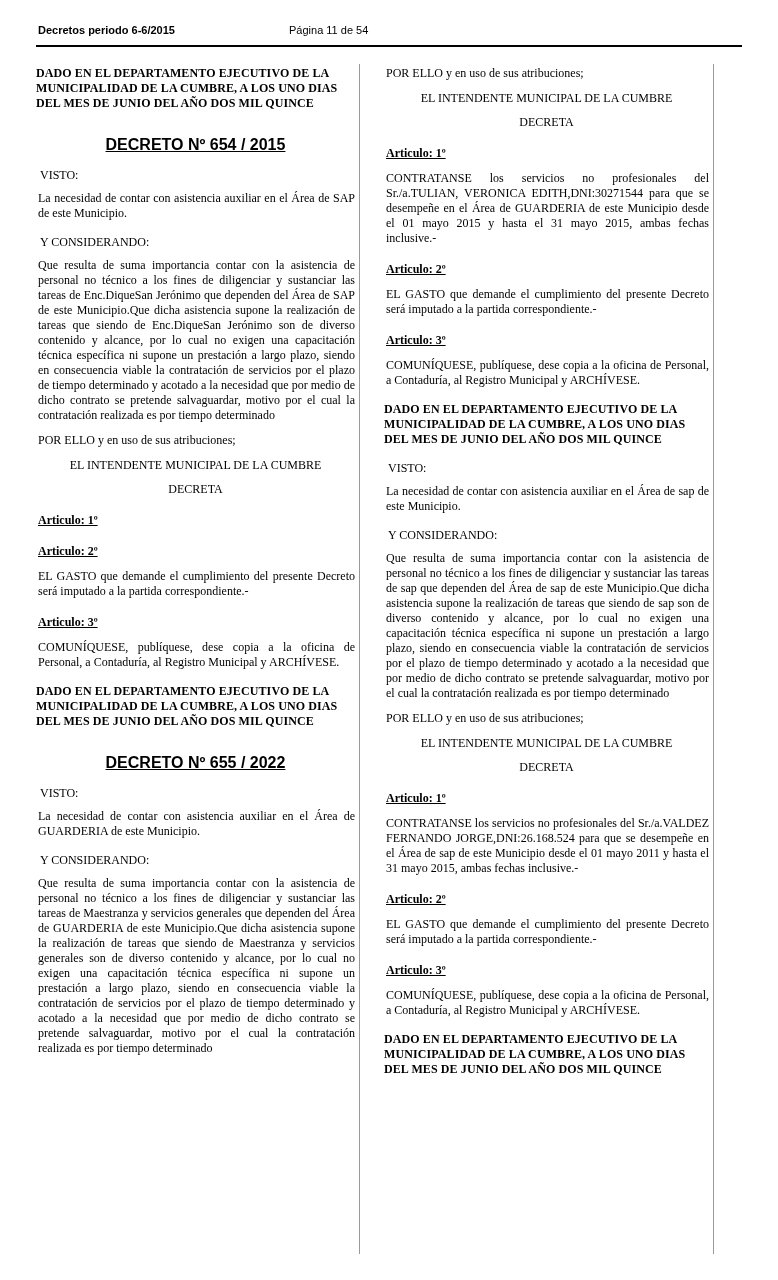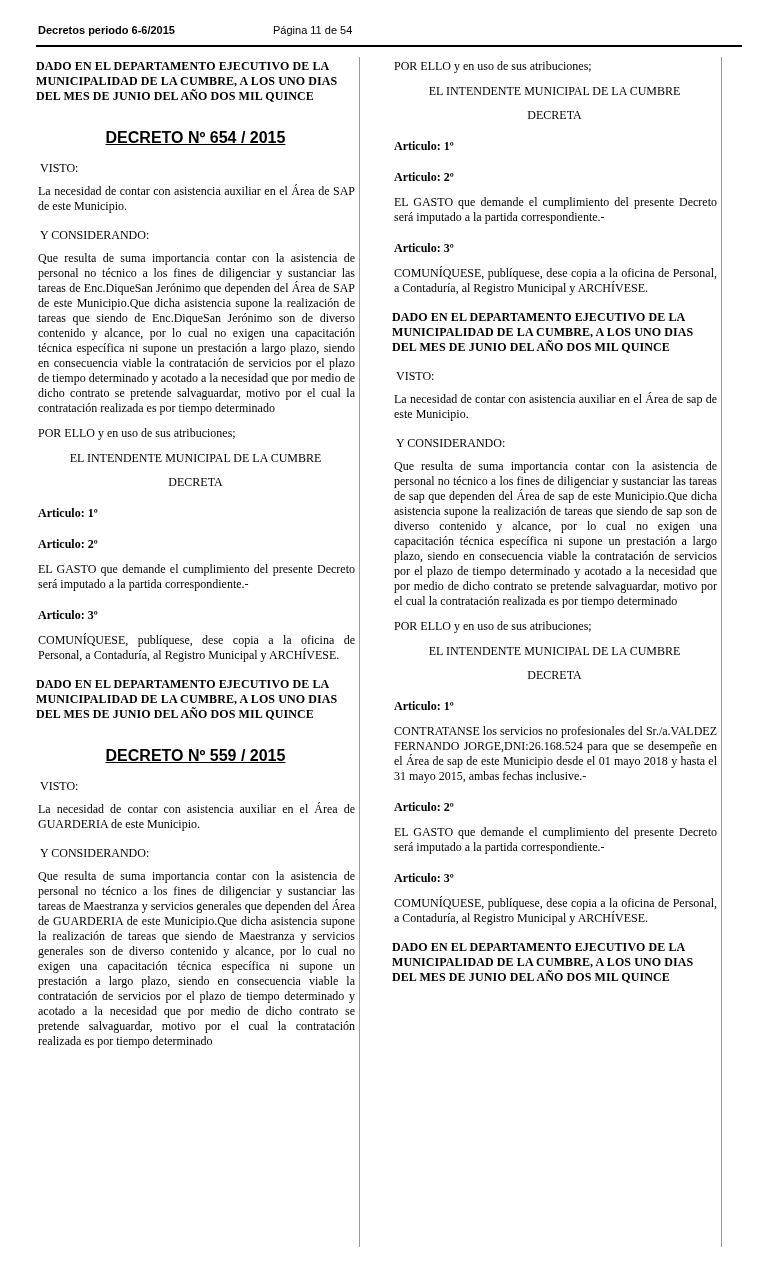--- a/index.html
+++ b/index.html
@@ -18,30 +18,30 @@
     padding: 22px 36px 0 36px;
     background: #fff;
   }
   .header {
     position: relative;
     height: 18px;
     font-family: "Liberation Sans", sans-serif;
     font-size: 11px;
   }
   .header .h-left { position: absolute; left: 2px; top: 2px; font-weight: bold; }
-  .header .h-right { position: absolute; left: 237px; top: 2px; }
+  .header .h-right { position: absolute; left: 253px; top: 2px; }
   .rule {
     border-top: 2px solid #000;
     margin-top: 5px;
     width: 706px;
   }
   .columns {
     display: flex;
-    gap: 32px;
-    margin-top: 10px;
+    gap: 24px;
+    margin-top: 17px;
     align-items: center;
   }
   .col {
     border-right: 1px solid #9a9a9a;
     padding-right: 4px;
     min-height: 1190px;
   }
   .col-left { width: 324px; }
   .col-right { width: 330px; }
 
@@ -65,20 +65,21 @@
     font-weight: normal;
     margin: 14px 0 8px 0;
     padding-left: 4px;
   }
   .center {
     text-align: center;
     margin: 0 0 9px 0;
   }
   .article {
     font-weight: bold;
+    text-decoration: underline;
     margin: 16px 0 10px 0;
     padding-left: 2px;
   }
   .body {
     text-align: justify;
     margin: 0 0 10px 0;
     padding-left: 2px;
   }
   
   .col .block:first-child { margin-top: 2px; }
@@ -102,45 +103,46 @@
         <div class="block body">Que resulta de suma importancia contar con la asistencia de personal no técnico a los fines de diligenciar y sustanciar las tareas de Enc.DiqueSan Jerónimo que dependen del Área de SAP de este Municipio.Que dicha asistencia supone la realización de tareas que siendo de Enc.DiqueSan Jerónimo son de diverso contenido y alcance, por lo cual no exigen una capacitación técnica específica ni supone un prestación a largo plazo, siendo en consecuencia viable la contratación de servicios por el plazo de tiempo determinado y acotado a la necesidad que por medio de dicho contrato se pretende salvaguardar, motivo por el cual la contratación realizada es por tiempo determinado</div>
         <div class="block body">POR ELLO y en uso de sus atribuciones;</div>
         <div class="block center">EL INTENDENTE MUNICIPAL DE LA CUMBRE</div>
         <div class="block center">DECRETA</div>
         <div class="block article">Articulo: 1º</div>
         <div class="block article">Articulo: 2º</div>
         <div class="block body">EL GASTO que demande el cumplimiento del presente Decreto será imputado a la partida correspondiente.-</div>
         <div class="block article">Articulo: 3º</div>
         <div class="block body">COMUNÍQUESE, publíquese, dese copia a la oficina de Personal, a Contaduría, al Registro Municipal y ARCHÍVESE.</div>
         <div class="block dado">DADO EN EL DEPARTAMENTO EJECUTIVO DE LA MUNICIPALIDAD DE LA CUMBRE, A LOS UNO DIAS DEL MES DE JUNIO DEL AÑO DOS MIL QUINCE</div>
-        <div class="block decree-title">DECRETO Nº 559 / 2015</div>
+        <div class="block decree-title">DECRETO Nº 655 / 2022</div>
         <div class="block heading">VISTO:</div>
         <div class="block body">La necesidad de contar con asistencia auxiliar en el Área de GUARDERIA de este Municipio.</div>
         <div class="block heading">Y CONSIDERANDO:</div>
         <div class="block body">Que resulta de suma importancia contar con la asistencia de personal no técnico a los fines de diligenciar y sustanciar las tareas de Maestranza y servicios generales que dependen del Área de GUARDERIA de este Municipio.Que dicha asistencia supone la realización de tareas que siendo de Maestranza y servicios generales son de diverso contenido y alcance, por lo cual no exigen una capacitación técnica específica ni supone un prestación a largo plazo, siendo en consecuencia viable la contratación de servicios por el plazo de tiempo determinado y acotado a la necesidad que por medio de dicho contrato se pretende salvaguardar, motivo por el cual la contratación realizada es por tiempo determinado</div>
       </div>
     <div class="col col-right" id="right-col">
         <div class="block body">POR ELLO y en uso de sus atribuciones;</div>
         <div class="block center">EL INTENDENTE MUNICIPAL DE LA CUMBRE</div>
         <div class="block center">DECRETA</div>
         <div class="block article">Articulo: 1º</div>
+        <div class="block body">CONTRATANSE los servicios no profesionales del Sr./a.TULIAN, VERONICA EDITH,DNI:30271544 para que se desempeñe en el Área de GUARDERIA de este Municipio desde el 01 mayo 2015 y hasta el 31 mayo 2015, ambas fechas inclusive.-</div>
         <div class="block article">Articulo: 2º</div>
         <div class="block body">EL GASTO que demande el cumplimiento del presente Decreto será imputado a la partida correspondiente.-</div>
         <div class="block article">Articulo: 3º</div>
         <div class="block body">COMUNÍQUESE, publíquese, dese copia a la oficina de Personal, a Contaduría, al Registro Municipal y ARCHÍVESE.</div>
         <div class="block dado">DADO EN EL DEPARTAMENTO EJECUTIVO DE LA MUNICIPALIDAD DE LA CUMBRE, A LOS UNO DIAS DEL MES DE JUNIO DEL AÑO DOS MIL QUINCE</div>
         <div class="block heading">VISTO:</div>
         <div class="block body">La necesidad de contar con asistencia auxiliar en el Área de sap de este Municipio.</div>
         <div class="block heading">Y CONSIDERANDO:</div>
         <div class="block body">Que resulta de suma importancia contar con la asistencia de personal no técnico a los fines de diligenciar y sustanciar las tareas de sap que dependen del Área de sap de este Municipio.Que dicha asistencia supone la realización de tareas que siendo de sap son de diverso contenido y alcance, por lo cual no exigen una capacitación técnica específica ni supone un prestación a largo plazo, siendo en consecuencia viable la contratación de servicios por el plazo de tiempo determinado y acotado a la necesidad que por medio de dicho contrato se pretende salvaguardar, motivo por el cual la contratación realizada es por tiempo determinado</div>
         <div class="block body">POR ELLO y en uso de sus atribuciones;</div>
         <div class="block center">EL INTENDENTE MUNICIPAL DE LA CUMBRE</div>
         <div class="block center">DECRETA</div>
         <div class="block article">Articulo: 1º</div>
-        <div class="block body">CONTRATANSE los servicios no profesionales del Sr./a.VALDEZ FERNANDO JORGE,DNI:26.168.524 para que se desempeñe en el Área de sap de este Municipio desde el 01 mayo 2018 y hasta el 31 mayo 2015, ambas fechas inclusive.-</div>
+        <div class="block body">CONTRATANSE los servicios no profesionales del Sr./a.VALDEZ FERNANDO JORGE,DNI:26.168.524 para que se desempeñe en el Área de sap de este Municipio desde el 01 mayo 2011 y hasta el 31 mayo 2015, ambas fechas inclusive.-</div>
         <div class="block article">Articulo: 2º</div>
         <div class="block body">EL GASTO que demande el cumplimiento del presente Decreto será imputado a la partida correspondiente.-</div>
         <div class="block article">Articulo: 3º</div>
         <div class="block body">COMUNÍQUESE, publíquese, dese copia a la oficina de Personal, a Contaduría, al Registro Municipal y ARCHÍVESE.</div>
         <div class="block dado">DADO EN EL DEPARTAMENTO EJECUTIVO DE LA MUNICIPALIDAD DE LA CUMBRE, A LOS UNO DIAS DEL MES DE JUNIO DEL AÑO DOS MIL QUINCE</div>
       </div>
   </div>
 </div>
 
 </body></html>

